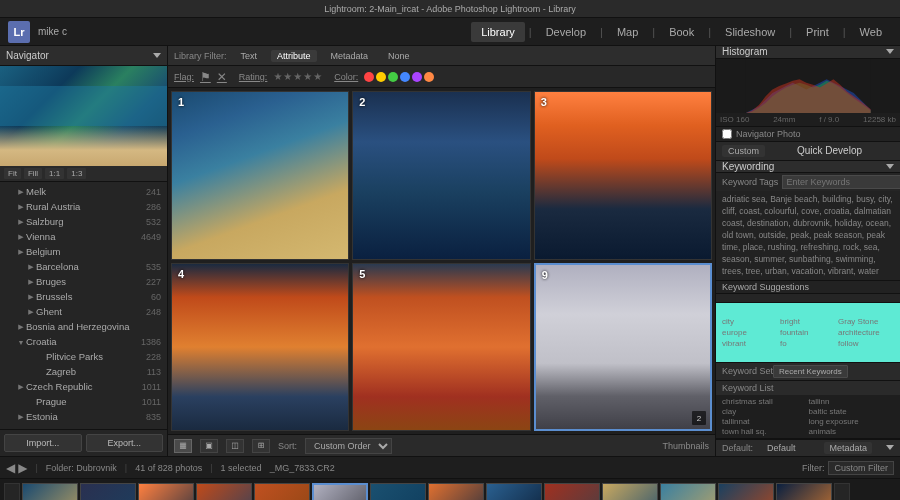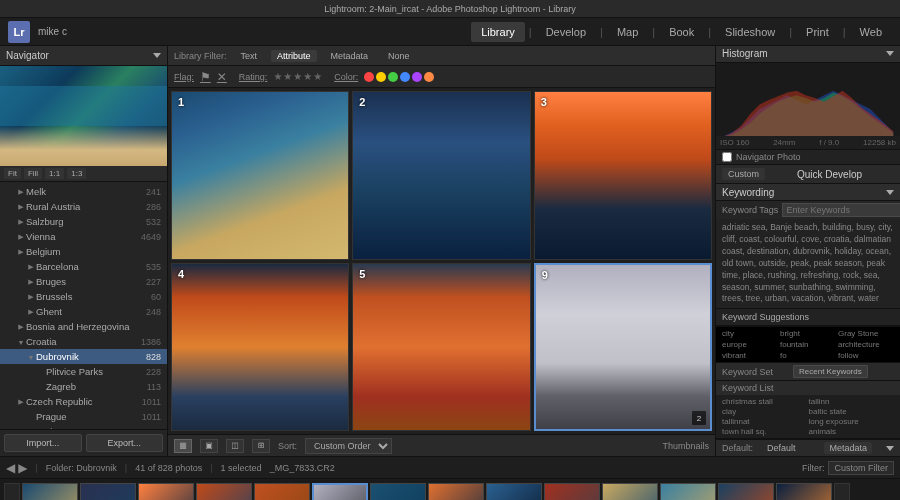--- a/index.html
+++ b/index.html
@@ -494,39 +494,40 @@
 
     #keyword-text {
       padding: 3px 6px;
       font-size: 8.5px;
       color: #888;
       line-height: 1.4;
       background: #222;
     }
 
     #keyword-suggestions {
-      padding: 2px 6px;
+      padding: 14px 6px;
       display: grid;
       grid-template-columns: 1fr 1fr 1fr;
       gap: 2px;
-      background: #000000;
+      background: #5eead4;
       border-top: 1px solid #111;
+      margin-top: 8px;
     }
 
     .kw-suggestion {
       font-size: 8px;
       color: #777;
       cursor: pointer;
     }
 
     #keyword-set-row {
       display: flex;
       align-items: center;
       padding: 2px 6px;
-      gap: 20px;
+      gap: 0;
       border-top: 1px solid #111;
       background: #2a2a2a;
     }
 
     #keyword-list-row {
       display: flex;
       align-items: center;
       padding: 2px 6px;
       gap: 4px;
       border-top: 1px solid #111;
@@ -758,27 +759,20 @@
         <div class="folder-indent"></div>
         <div class="folder-arrow">▶</div>
         <span class="folder-name">Bosnia and Herzegovina</span>
       </div>
       <div class="folder-item">
         <div class="folder-indent"></div>
         <div class="folder-arrow">▼</div>
         <span class="folder-name">Croatia</span>
         <span class="folder-count">1386</span>
       </div>
-      <div class="folder-item active-folder">
-        <div class="folder-indent"></div>
-        <div class="folder-indent"></div>
-        <div class="folder-arrow">▼</div>
-        <span class="folder-name">Dubrovnik</span>
-        <span class="folder-count" style="color:#ddd;">828</span>
-      </div>
       <div class="folder-item">
         <div class="folder-indent"></div>
         <div class="folder-indent"></div>
         <div class="folder-indent"></div>
         <div class="folder-arrow"></div>
         <span class="folder-name">Plitvice Parks</span>
         <span class="folder-count">228</span>
       </div>
       <div class="folder-item">
         <div class="folder-indent"></div>

